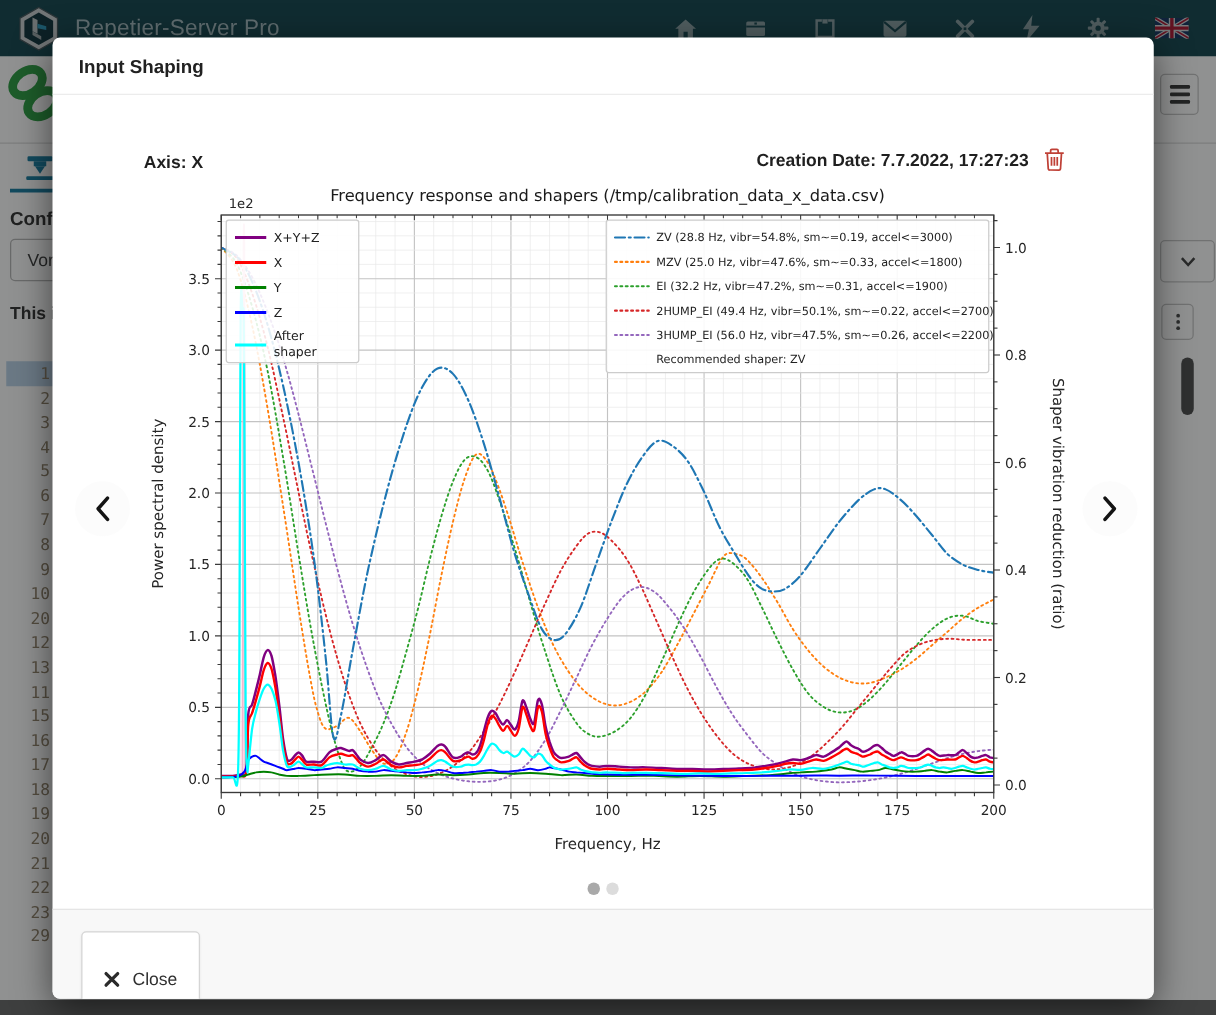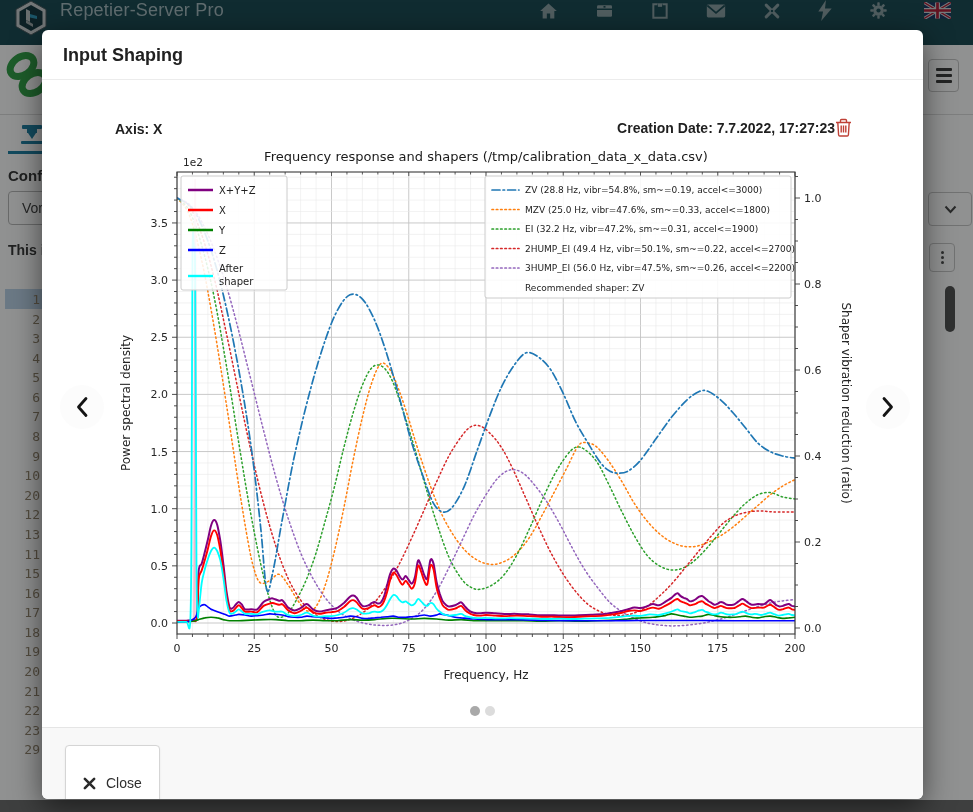--- a/index.html
+++ b/index.html
@@ -1,20 +1,20 @@
 <!DOCTYPE html>
 <html><head>
 <meta charset="utf-8">
 <style>
   html,body{margin:0;padding:0;background:#888;}
   .page{position:relative;width:973px;height:812px;overflow:hidden;background:#ffffff;
         font-family:"Liberation Sans",sans-serif;}
   
   .navbar{position:absolute;top:0;left:0;width:973px;height:45px;background:#174750;
-          display:flex;align-items:flex-start;padding:0 0 0 14px;box-sizing:border-box;}
+          display:flex;align-items:center;padding:0 0 0 14px;box-sizing:border-box;}
   .brand{color:#a7bcc1;font-size:18px;margin-left:12px;letter-spacing:.2px;}
   .nav-icons{margin-left:auto;display:flex;align-items:center;gap:35px;padding-right:22px;}
   .nav-icons svg{display:block;opacity:.85;}
   
   .bg-divider{position:absolute;left:0;top:114px;width:973px;height:1px;background:#dcdcdc;}
   .chain-logo{position:absolute;left:6px;top:50px;}
   .tab-icon{position:absolute;left:18px;top:120px;}
   .tab-underline{position:absolute;left:8px;top:151px;width:60px;height:3px;background:#1b7fa3;}
   .bg-config{position:absolute;left:8px;top:167px;font-size:15px;font-weight:bold;color:#333;white-space:nowrap;}
   .bg-select{position:absolute;left:8px;top:191px;width:90px;height:34px;border:1px solid #b9b9b9;
@@ -31,26 +31,26 @@
   .bg-dropdown{left:928px;top:192px;width:44px;height:34px;}
   .bg-kebab{left:929px;top:243px;width:26px;height:29px;flex-direction:column;gap:2px;}
   .bg-kebab i{display:block;width:3px;height:3px;background:#4a4a4a;border-radius:50%;}
   .scroll-thumb{position:absolute;left:945px;top:286px;width:10px;height:46px;background:#4f4f4f;border-radius:5px;}
   .page-bottom{position:absolute;left:0;top:800px;width:973px;height:12px;background:#6b6b6b;}
   
   .overlay{position:absolute;inset:0;background:rgba(8,10,10,0.45);}
   .modal{position:absolute;left:42px;top:30px;width:881px;height:769px;background:#fff;
          border-radius:6px;box-shadow:0 8px 30px rgba(0,0,0,.55);overflow:hidden;}
   .modal-header{padding:15px 24px 13px 21px;border-bottom:1px solid #ececec;}
-  .modal-title{font-size:18px;font-weight:bold;color:#212121;}
+  .modal-title{font-size:15px;font-weight:bold;color:#212121;}
   .modal-subtitle{font-size:13px;color:#7b7b7b;margin-top:5px;}
   .axis-row{position:absolute;left:73px;right:71px;top:88px;display:flex;align-items:flex-end;
             justify-content:space-between;}
   .axis-label{font-size:14px;font-weight:bold;color:#1f1f1f;}
-  .creation{display:flex;align-items:center;gap:0;font-size:14px;font-weight:bold;color:#1f1f1f;}
+  .creation{display:flex;align-items:center;gap:12px;font-size:14px;font-weight:bold;color:#1f1f1f;}
   .chart-wrap{position:absolute;left:73px;top:115px;width:738px;height:552px;background:#fff;}
   .carousel-arrow{position:absolute;width:44px;height:44px;border-radius:50%;
                   background:rgba(252,252,252,.95);display:flex;align-items:center;justify-content:center;
                   top:355px;cursor:pointer;}
   .arrow-left{left:18px;} .arrow-right{right:13px;}
   .dots{position:absolute;left:0;right:0;top:676px;display:flex;justify-content:center;gap:5px;}
   .dot{width:10px;height:10px;border-radius:50%;}
   .dot.active{background:#a9a9a9;} .dot.inactive{background:#dcdcdc;}
   .modal-footer{position:absolute;left:0;right:0;top:697px;bottom:0;background:#f8f8f8;
                 border-top:1px solid #e5e5e5;}

